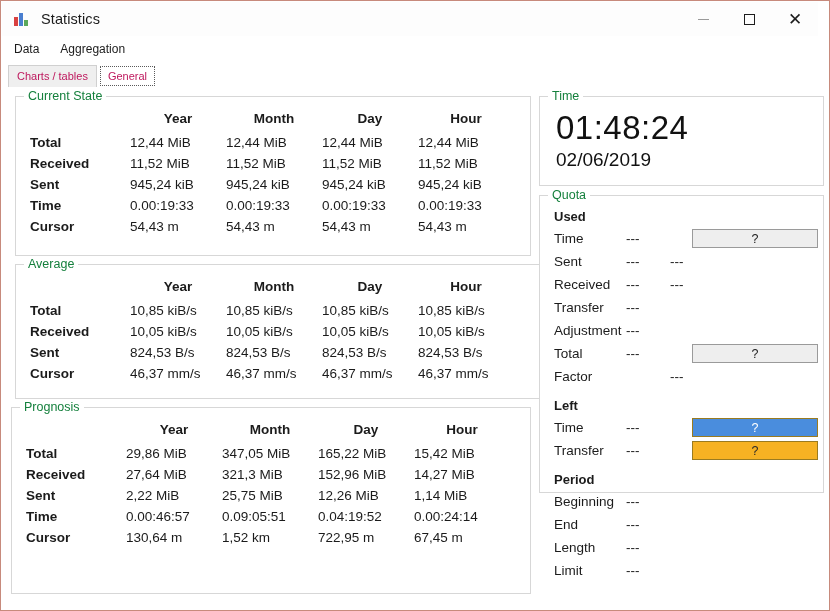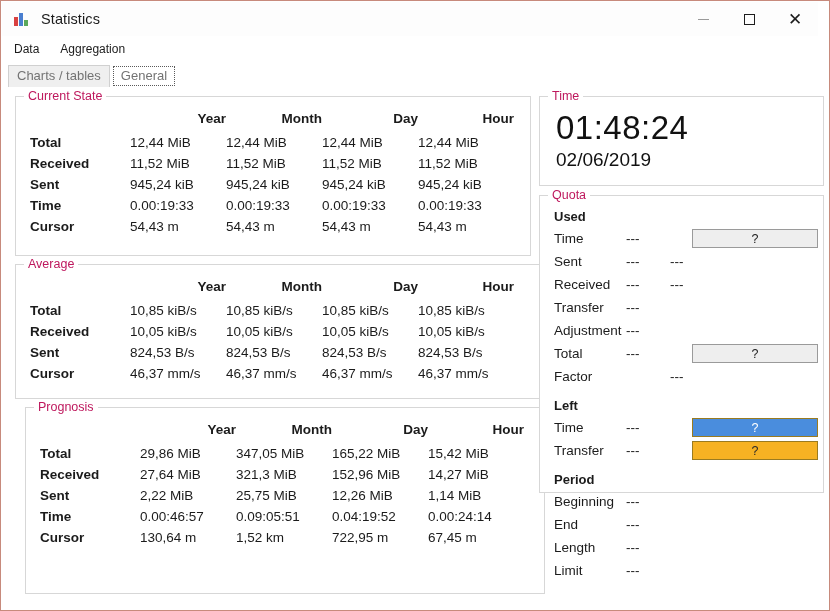--- a/index.html
+++ b/index.html
@@ -108,22 +108,22 @@
   
   .tabstrip {
     position: absolute;
     left: 7px; top: 64px;
     width: 816px;
     height: 22px;
     display: flex;
     align-items: flex-end;
   }
   .tab {
-    font-size: 13px;
-    color: #737373;
+    font-size: 11px;
+    color: #be185d;
     padding: 2px 8px 3px 8px;
     background: #efefef;
     border: 1px solid #d0d0d0;
     border-bottom: none;
     line-height: 16px;
     box-sizing: border-box;
     height: 22px;
   }
   .tab.active {
     background: #ffffff;
@@ -142,33 +142,33 @@
     background: #ffffff;
     box-sizing: border-box;
   }
   .group > .legend {
     position: absolute;
     top: -8px;
     left: 8px;
     background: #ffffff;
     padding: 0 4px;
     font-size: 12.5px;
-    color: #be185d;
+    color: #15803d;
     white-space: nowrap;
   }
 
   
   table.stats {
     border-collapse: collapse;
     margin: 10px 0 0 14px;
     font-size: 13.5px;
     color: #1b1b1b;
   }
   table.stats th {
-    text-align: right;
+    text-align: center;
     font-weight: bold;
     padding: 4px 0 6px 0;
     font-size: 13.5px;
   }
   table.stats td {
     text-align: left;
     padding: 3px 0;
     font-size: 13.5px;
     white-space: nowrap;
   }
@@ -383,21 +383,21 @@
           <td class="rowlabel">Cursor</td>
           <td class="val">46,37 mm/s</td>
           <td class="val">46,37 mm/s</td>
           <td class="val">46,37 mm/s</td>
           <td class="val">46,37 mm/s</td>
         </tr>
       </tbody>
     </table>
   </div>
 
-  <div class="group" style="left:24px; top:406px; width:520px; height:187px;">
+  <div class="group" style="left:10px; top:406px; width:520px; height:187px;">
     <div class="legend">Prognosis</div>
     <table class="stats">
       <thead>
         <tr>
           <th class="rowlabel"></th>
           <th class="colhead">Year</th>
           <th class="colhead">Month</th>
           <th class="colhead">Day</th>
           <th class="colhead">Hour</th>
         </tr>

